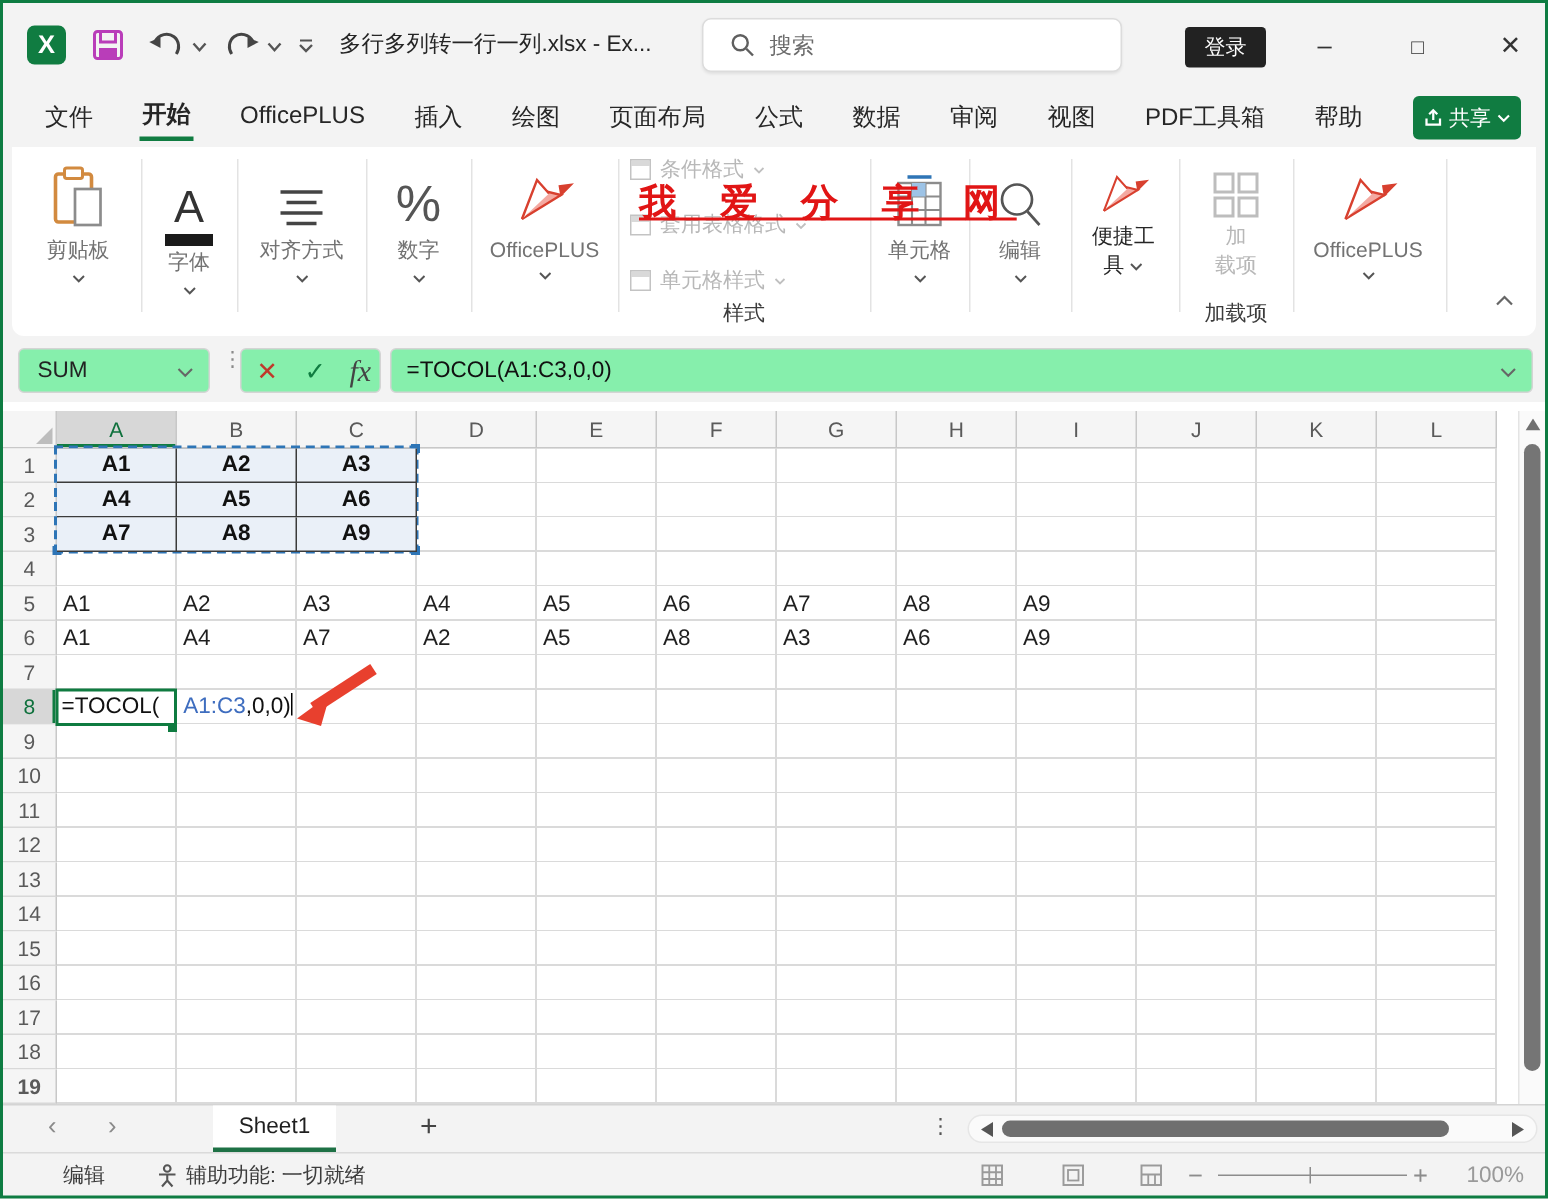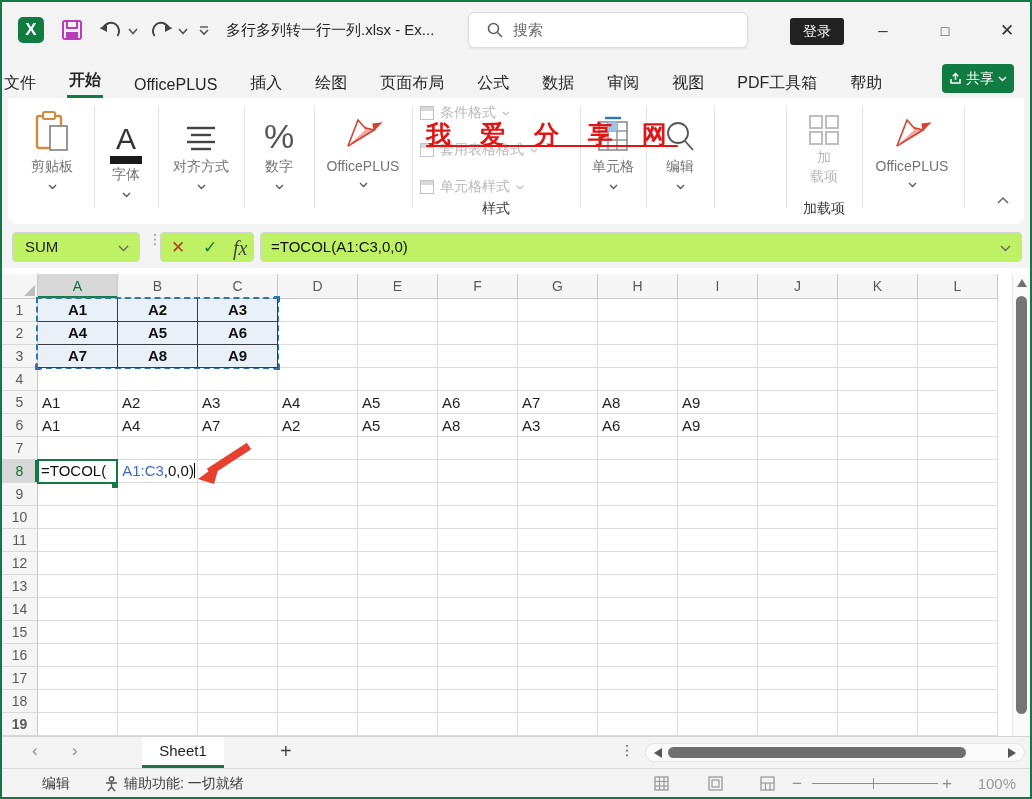--- a/index.html
+++ b/index.html
@@ -16,22 +16,22 @@
   #doc-title { left:224px; top:0; height:56px; line-height:56px; font-size:15px; color:#252525; }
   #searchbox { left:466px; top:10px; width:280px; height:36px; background:#fff; border:1px solid #DCDCDC;
                border-radius:6px; box-shadow:0 1px 2px rgba(0,0,0,.08); display:flex; align-items:center; }
   #searchbox .mag { margin:0 10px 0 18px; }
   #searchbox .ph { color:#6B6B6B; font-size:15px; }
   #signin { left:788px; top:16px; width:54px; height:27px; background:#222; color:#fff; font-size:14px;
             text-align:center; line-height:27px; border-radius:3px; }
   .winbtn { top:14px; width:30px; height:30px; text-align:center; line-height:30px; font-size:17px; color:#333; }
 
   
-  #tabsrow { left:0; top:56px; width:1028px; height:40px; display:flex; align-items:flex-end;
-             gap:29px; font-size:16px; color:#262626; }
+  #tabsrow { left:0; top:56px; width:1028px; height:40px; display:flex; align-items:center;
+             padding-left:26px; gap:29px; font-size:16px; color:#262626; }
   .rtab { white-space:nowrap; padding:4px 2px; }
   .rtab.active { font-weight:bold; border-bottom:3px solid #107C41; }
   #sharebtn { position:absolute; left:940px; top:6px; width:72px; height:29px; background:#107C41;
               border-radius:4px; color:#fff; font-size:14px; display:flex; align-items:center;
               justify-content:center; gap:4px; }
 
   
   #ribbon { left:6px; top:96px; width:1016px; height:126px; background:#fff; border-radius:0 0 8px 8px; }
   .bigbtn { position:absolute; top:4px; height:116px; text-align:center; }
   .bigbtn .ic { height:52px; display:flex; align-items:flex-end; justify-content:center; }
@@ -48,21 +48,21 @@
   #collapse-chev { left:988px; top:98px; color:#666; }
 
   
   #wm1 { left:424px; top:116px; font-size:25px; font-weight:bold; letter-spacing:11px;
          color:#E11515; z-index:30; white-space:nowrap;text-decoration:underline; }
   #wm2 { left:420px; top:177px; font-size:20px; font-weight:bold; color:#D81A1A; z-index:30;
          font-family:"Liberation Serif", serif; white-space:nowrap; }
 
   
   #formularow { left:0; top:222px; width:1028px; height:44px; }
-  .fbox { position:absolute; top:8px; height:30px; background:#bef264; border:1px solid #D4D4D4; border-radius:4px; }
+  .fbox { position:absolute; top:8px; height:30px; background:#86efac; border:1px solid #D4D4D4; border-radius:4px; }
   #namebox { left:10px; width:128px; }
   #namebox .nm { position:absolute; left:12px; top:5px; font-size:15px; color:#222; }
   #fb-btns { left:158px; width:94px; }
   #fb-input { left:258px; width:762px; }
   #fb-input .ftext { position:absolute; left:10px; top:5px; font-size:15px; color:#111; }
 
   
   #gridarea { left:0; top:266px; width:1028px; height:468px; background:#fff; }
   #corner { left:0; top:6px; width:36px; height:25px; background:#F5F5F5; border-right:1px solid #C8C8C8;
             border-bottom:1px solid #C8C8C8; }
@@ -314,20 +314,37 @@
           <line x1="21" y1="21" x2="29" y2="30" stroke="#555" stroke-width="1.8"></line>
         </svg>
       </div>
       <div class="lbl">编辑</div>
       <svg class="chev" width="9" height="6" viewBox="0 0 9 6">
           <polyline points="1,1 4.5,4.5 8,1" fill="none" stroke="#555" stroke-width="1.3"></polyline>
         </svg>
     </div>
     <div class="vdiv" style="left:706px"></div>
 
+    <div class="bigbtn" style="left:708px;width:66px">
+      <div class="ic" style="height:46px">
+        <svg width="40" height="34" viewBox="0 0 46 38">
+          <path d="M8 30 L34 14 L22 11 Z" fill="#F4A9A1" stroke="#D8402F" stroke-width="1.6"></path>
+          <path d="M8 30 L18 4 L26 13" fill="#fff" stroke="#D8402F" stroke-width="1.6"></path>
+          <path d="M34 14 L41 7 L33 8 Z" fill="#D8402F" stroke="#D8402F" stroke-width="1.2"></path>
+        </svg>
+      </div>
+      <div class="two-line">
+        <div>便捷工</div>
+        <div><span>具</span>
+          <svg width="9" height="6" viewBox="0 0 9 6">
+              <polyline points="1,1 4.5,4.5 8,1" fill="none" stroke="#555" stroke-width="1.3"></polyline>
+            </svg>
+        </div>
+      </div>
+    </div>
     <div class="vdiv" style="left:778px"></div>
 
     <div class="abs" style="left:780px;top:0;width:72px;height:126px;text-align:center">
       <div style="height:50px;display:flex;align-items:flex-end;justify-content:center">
         <svg width="36" height="36" viewBox="0 0 36 36">
           <rect x="4" y="4" width="12" height="12" fill="none" stroke="#BDBDBD" stroke-width="2"></rect>
           <rect x="20" y="4" width="12" height="12" fill="none" stroke="#BDBDBD" stroke-width="2"></rect>
           <rect x="4" y="20" width="12" height="12" fill="none" stroke="#BDBDBD" stroke-width="2"></rect>
           <rect x="20" y="20" width="12" height="12" fill="none" stroke="#BDBDBD" stroke-width="2"></rect>
         </svg>

